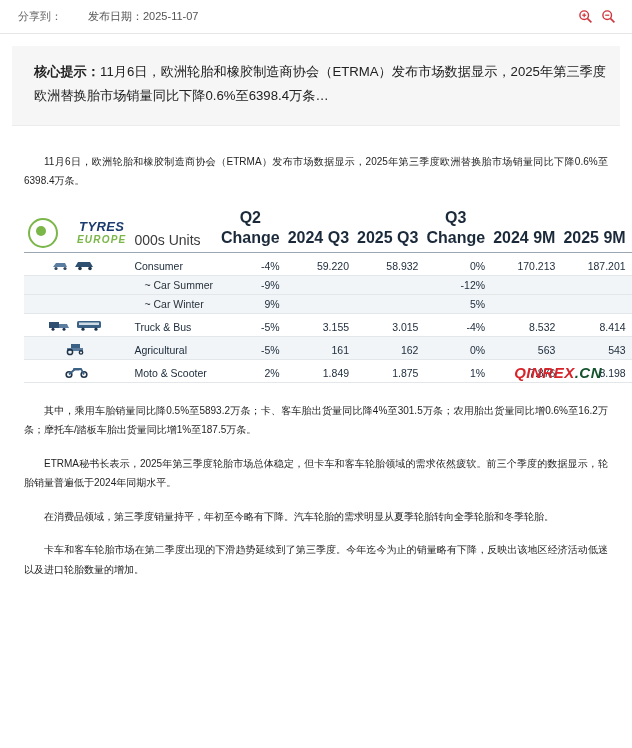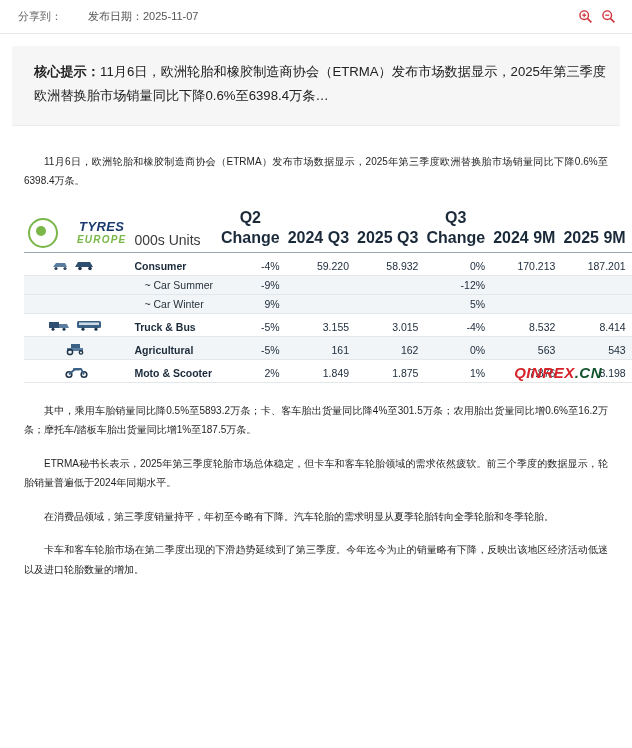--- a/index.html
+++ b/index.html
@@ -162,21 +162,21 @@
   .hdr .sub { display: block; font-weight: bold; }
   thead tr.head-row th { border-bottom: 1px solid #9aa7b3; padding-bottom: 4px; }
   tbody td { border-bottom: 1px solid #e3e7ea; }
   tbody tr.alt td { background: #f2f5f7; }
   td.icon-cell {
     width: 70px;
     text-align: center;
   }
   td.name {
     text-align: left;
-    font-weight: bold;
+    font-weight: normal;
     padding-left: 6px;
     white-space: nowrap;
   }
   td.name.sub {
     font-weight: normal;
     padding-left: 14px;
     color: #27323d;
   }
   td.num {
     text-align: right;

